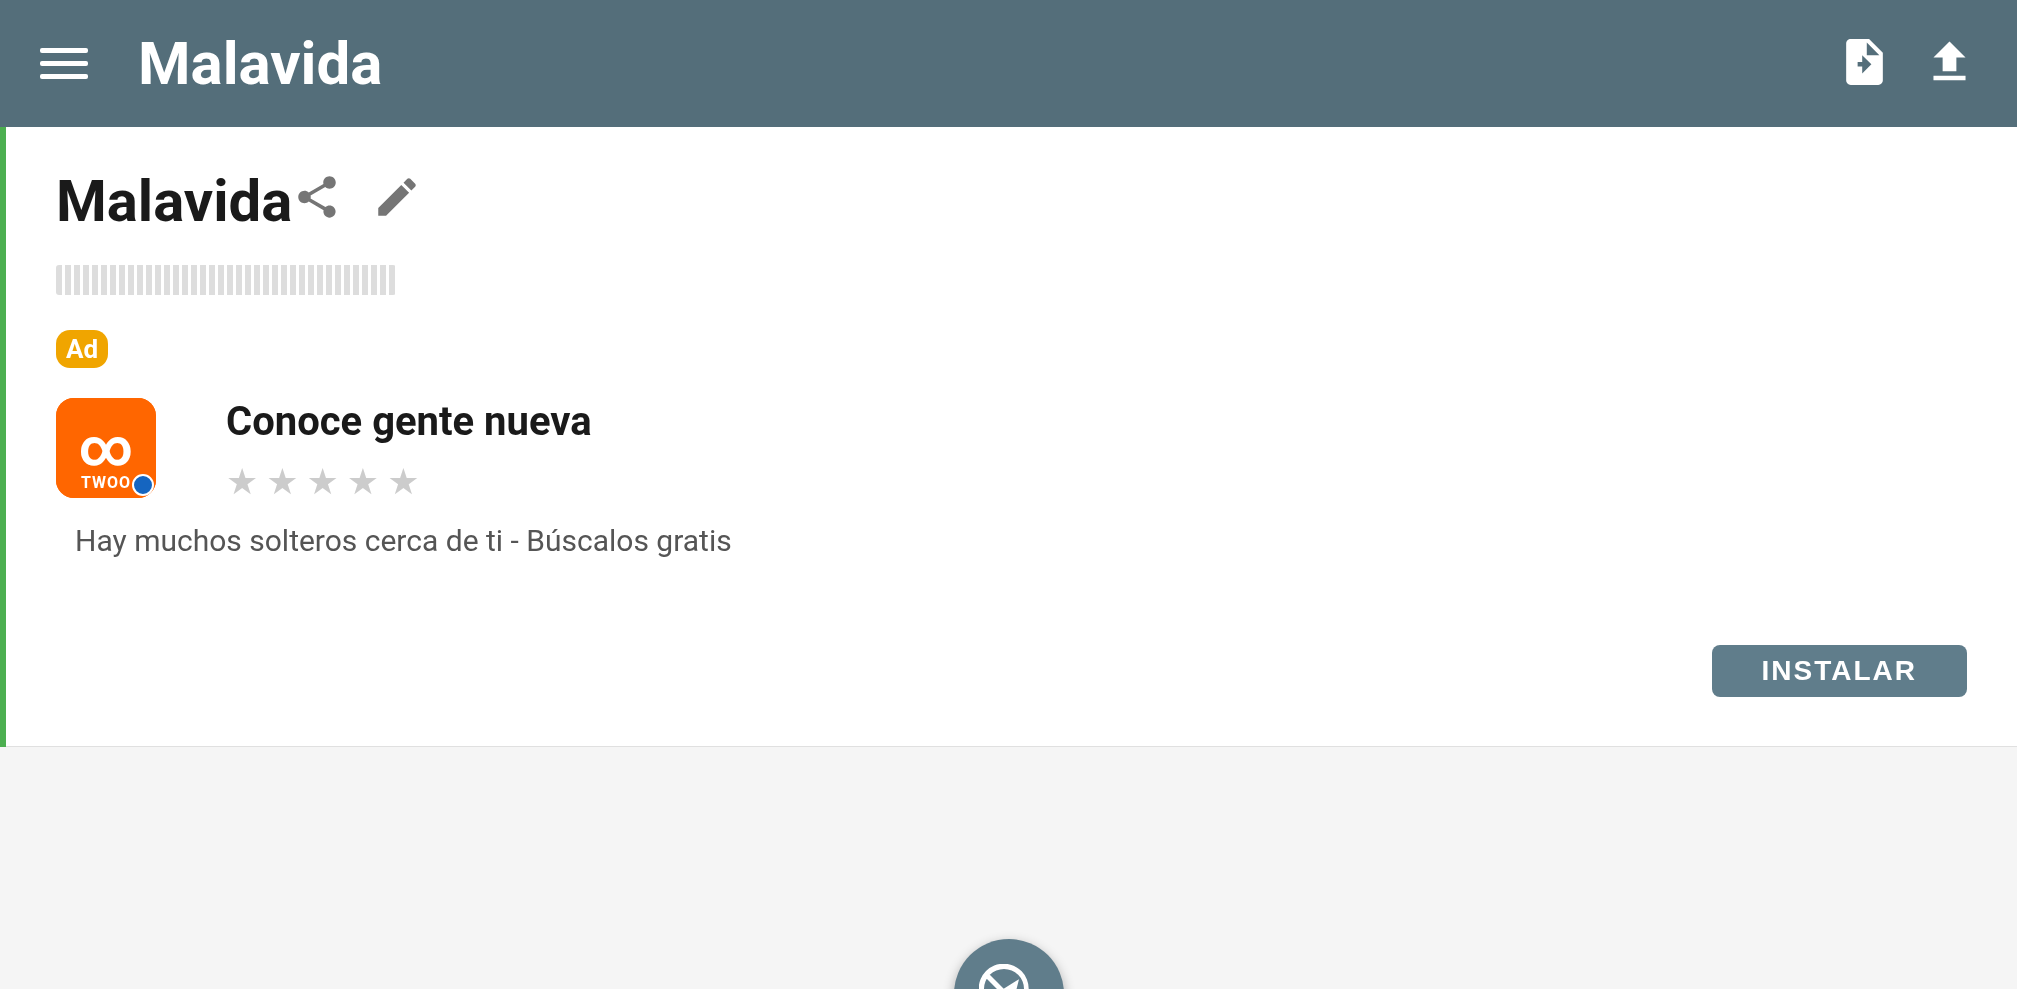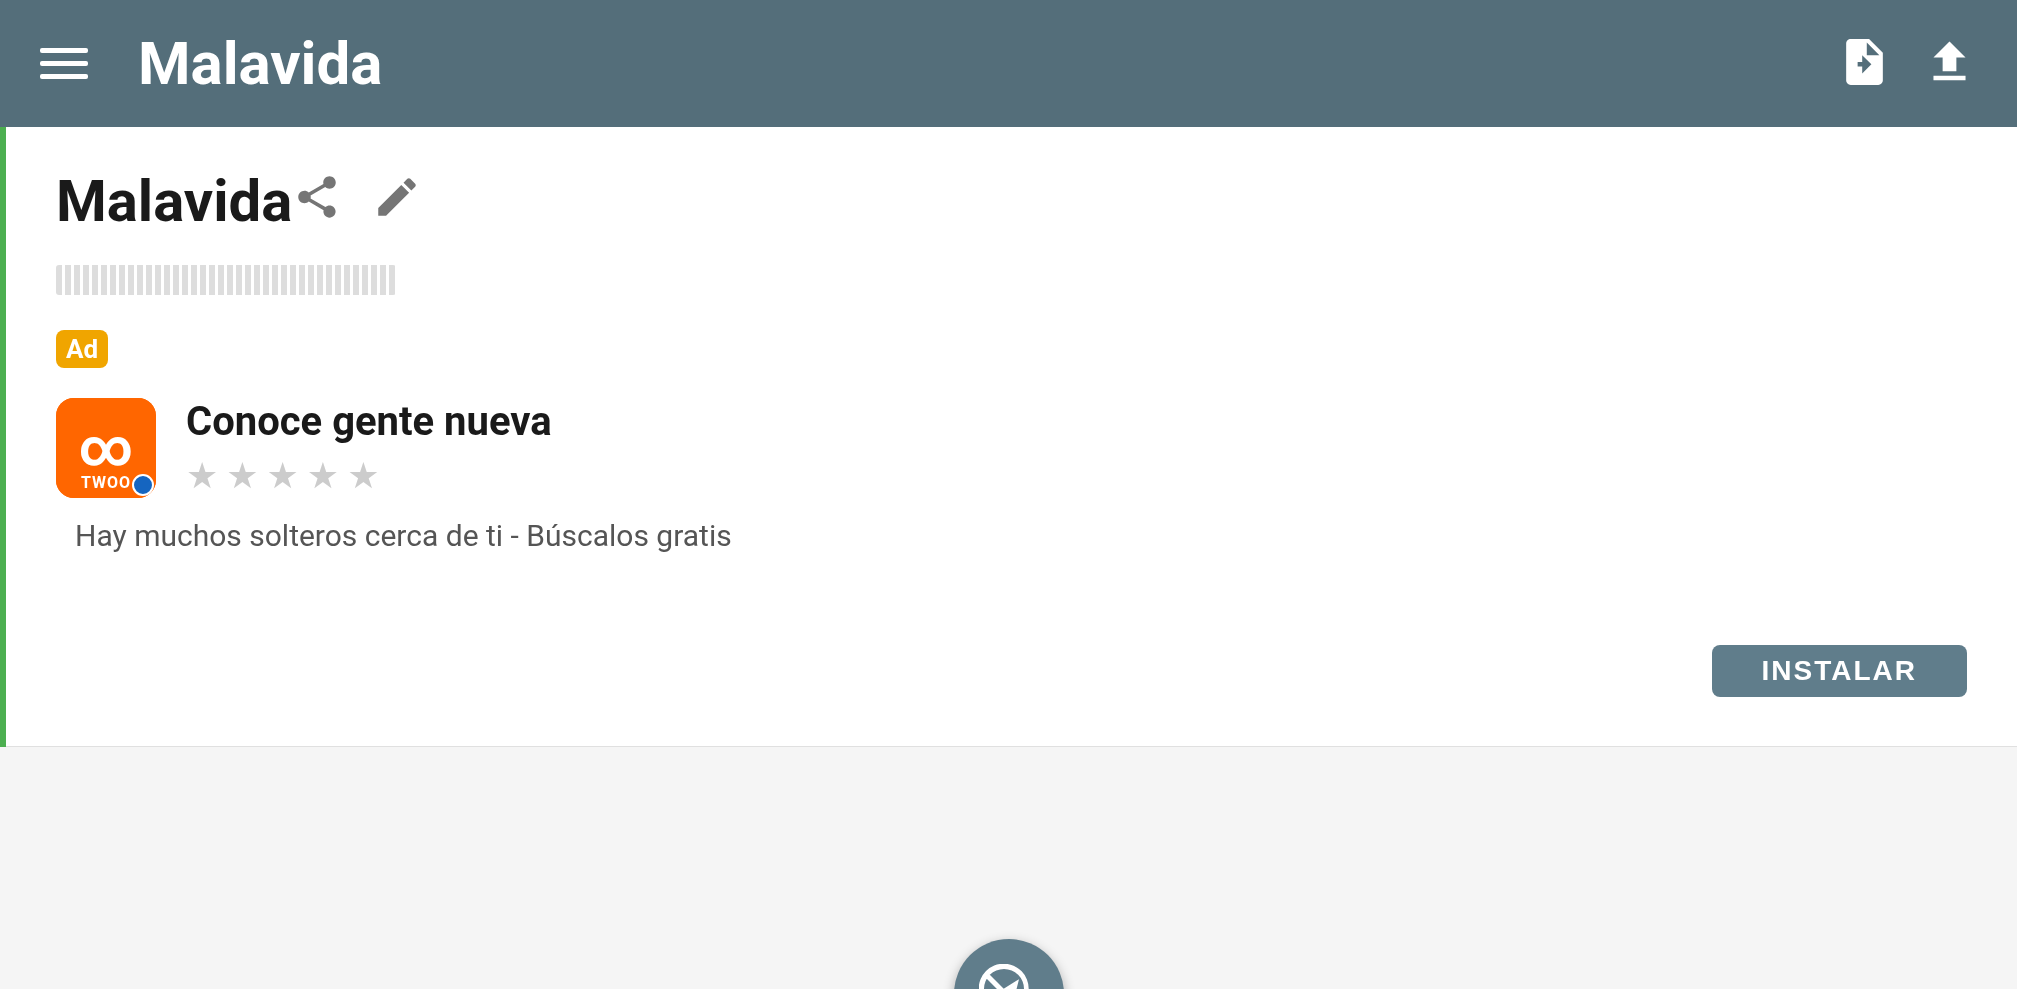--- a/index.html
+++ b/index.html
@@ -115,21 +115,21 @@
       opacity: 0.5;
     }
 
     
     .ad-badge {
       background: #f0a500;
       color: white;
       font-size: 26px;
       font-weight: bold;
       padding: 4px 10px;
-      border-radius: 8px;
+      border-radius: 14px;
       display: inline-block;
       margin-bottom: 30px;
     }
 
     .ad-content {
       display: flex;
       align-items: flex-start;
       gap: 30px;
       margin-bottom: 20px;
     }
@@ -184,21 +184,22 @@
       width: 22px;
       height: 22px;
       background: #1565c0;
       border-radius: 50%;
       border: 2px solid white;
     }
 
     .app-info {
       display: flex;
       flex-direction: column;
-      gap: 10px;
+      gap: 16px;
+      margin-left: 40px;
     }
 
     .app-name {
       font-size: 40px;
       font-weight: bold;
       color: #1a1a1a;
     }
 
     .star-rating {
       display: flex;

